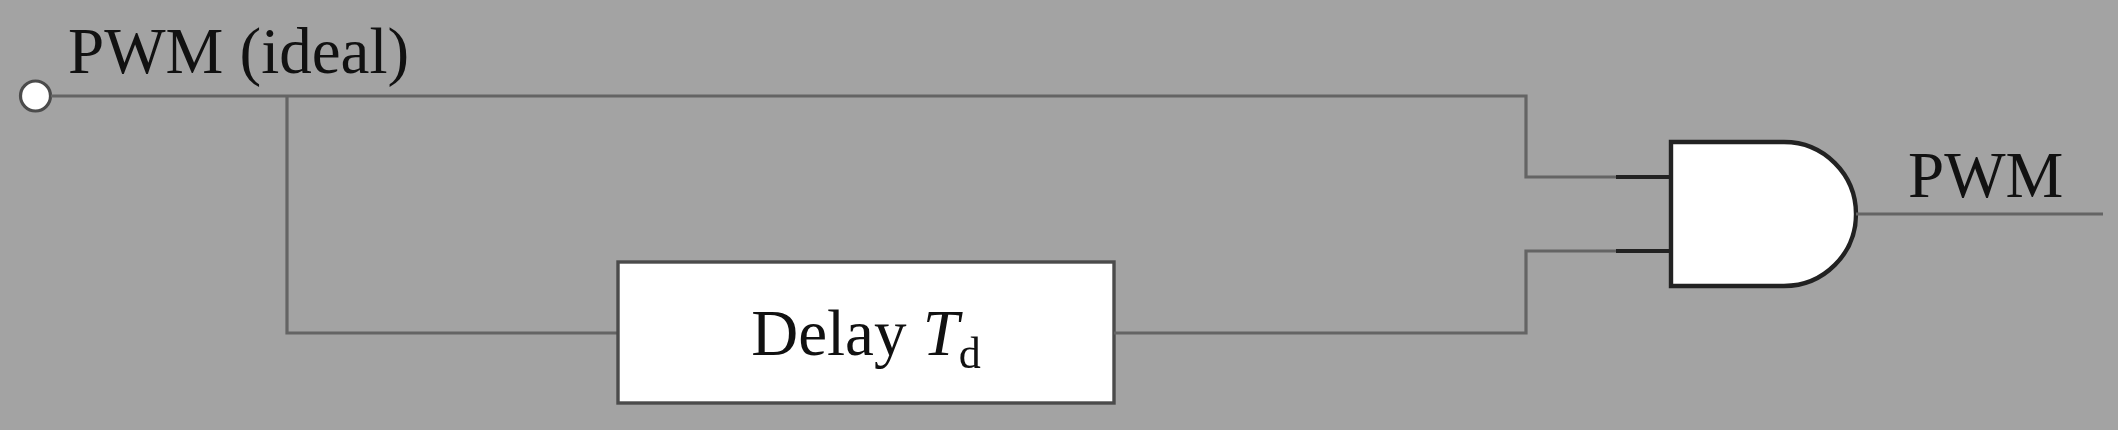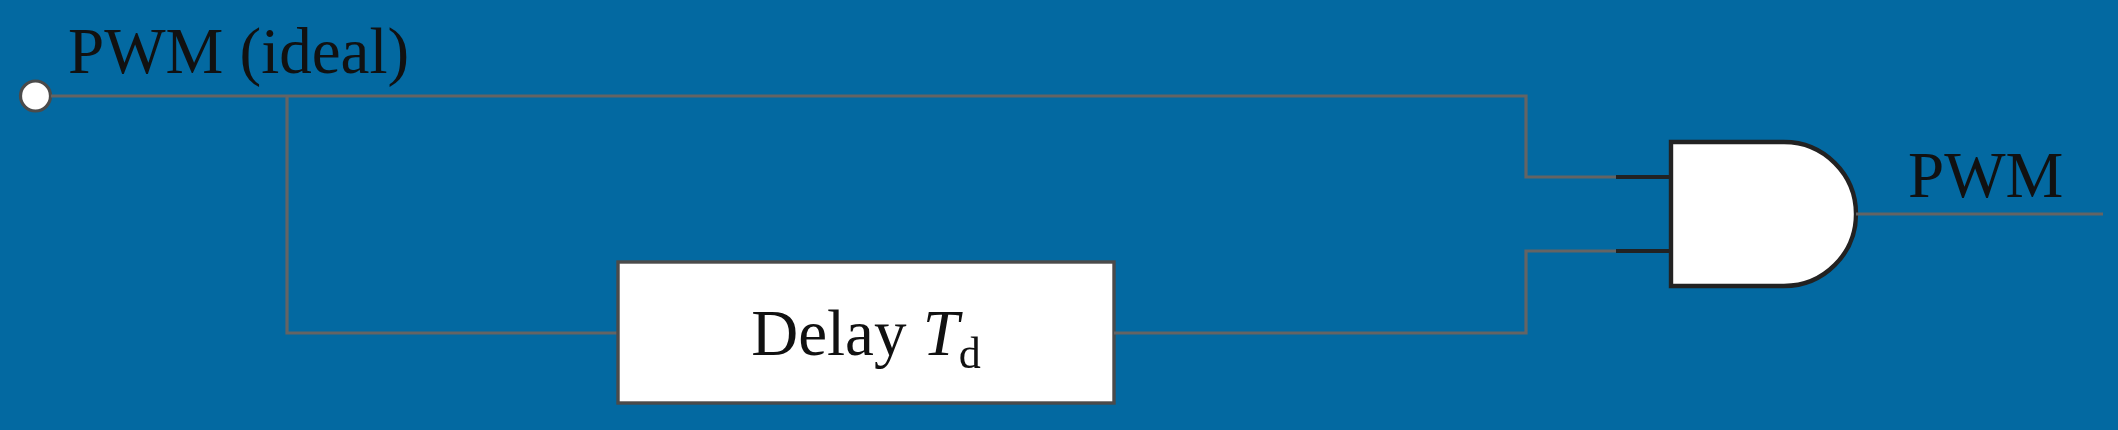--- a/index.html
+++ b/index.html
@@ -8,21 +8,21 @@
     background: #ffffff;
     width: 2118px;
     height: 430px;
     overflow: hidden;
     font-family: "Liberation Serif", serif;
   }
   .diagram-wrap {
     position: relative;
     width: 2118px;
     height: 430px;
-    background: #0369a1;
+    background: #a3a3a3;
   }
   svg {
     display: block;
   }
   text {
     font-family: "Liberation Serif", serif;
     fill: #111111;
   }
   .label-main {
     font-size: 65px;

